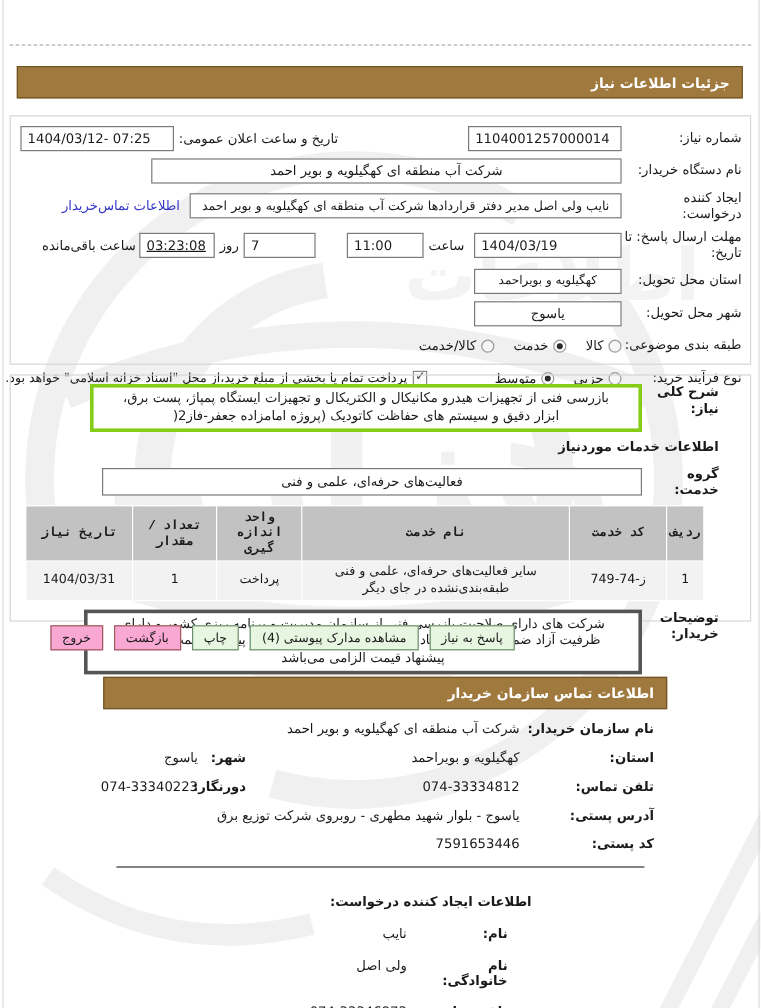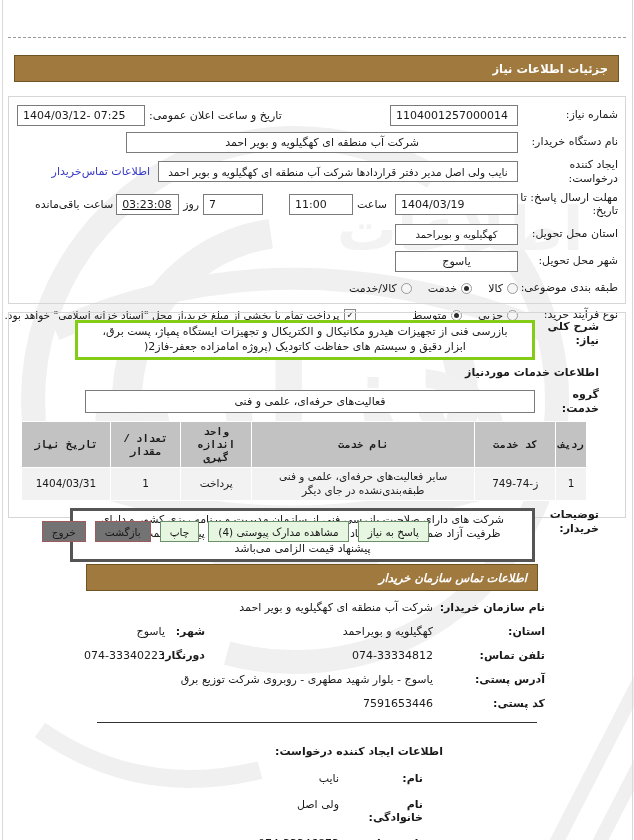--- a/index.html
+++ b/index.html
@@ -17,21 +17,21 @@
   .edge.right { right:1px; }
 
   
   .watermark { position:absolute; top:0; left:0; width:634px; height:840px; z-index:0; opacity:.55; pointer-events:none; }
 
   .dashed { position:absolute; top:37px; left:8px; right:8px; border-top:1px dashed #9a9a9a; z-index:1; }
 
   .bar { position:absolute; height:27px; background:#a0793f; border:1px solid #6e5323; color:#fff;
          font-weight:bold; font-size:11.5px; display:flex; align-items:center; padding:0 10px; z-index:2; }
   .bar1 { top:55px; right:15px; left:14px; }
-  .bar2 { top:564px; right:96px; left:86px;font-style:italic; }
+  .bar2 { top:564px; right:78px; left:86px; }
 
   .fs { position:absolute; right:8px; left:8px; border:1px solid #d6d6d6; background:transparent; z-index:1; }
   .fs1 { top:96px; height:208px; padding:7px 7px 4px 8px; }
   .fs2 { top:312px; height:206px; padding:7px 26px 4px 8px; }
 
   .frow { display:flex; align-items:center; margin-bottom:5px; min-height:22px; position:relative; z-index:1; }
   .lbl { width:100px; flex:0 0 100px; line-height:1.25; }
 
   .ibox { background:#fff; border:1px solid #7b7b7b; height:21px; display:flex; align-items:center;
           padding:1px 5px; overflow:hidden; white-space:nowrap; }
@@ -69,21 +69,21 @@
   table.svc { border-collapse:separate; border-spacing:1px; margin:4px 12px 7px auto; width:566px; background:#fff; }
   table.svc th { background:#c2c2c2; font-weight:bold; font-size:10.5px; padding:3px 2px; text-align:center;font-family:Liberation Mono, monospace; }
   table.svc td { background:#f2f2f2; font-size:10.5px; padding:2px 3px; text-align:center; line-height:1.3; }
   .col-row { width:30px; } .col-code { width:80px; } .col-name { width:224px; }
   .col-unit { width:70px; } .col-qty { width:70px; } .col-date { width:88px; }
 
   .buttons { position:absolute; top:521px; right:205px; display:flex; gap:9px; z-index:2; }
   .btn { height:21px; border:1px solid; font-family:"DejaVu Sans", sans-serif; font-size:10.5px; padding:0 9px;
          display:flex; align-items:center; justify-content:center; white-space:nowrap; cursor:pointer; color:#1a1a1a; }
   .btn.green { background:#e7f6e1; border-color:#6a8f6a; }
-  .btn.pink  { background:#737373; border-color:#9e5b5b; }
+  .btn.pink  { background:#f9a8d4; border-color:#9e5b5b; }
 
   .contact { position:absolute; top:601px; right:89px; left:20px; z-index:1; }
   .crow { display:flex; align-items:flex-start; margin-bottom:11px; }
   .c-lbl { width:112px; flex:0 0 112px; font-weight:bold; }
   .c-val { width:228px; flex:0 0 228px; }
   .c-lbl2 { width:40px; flex:0 0 40px; font-weight:bold; }
   .c-val2 { flex:1; }
   .c-wide { flex:1; }
 
   .sep { position:absolute; top:722px; right:97px; left:97px; border-top:1px solid #333; z-index:1; }

